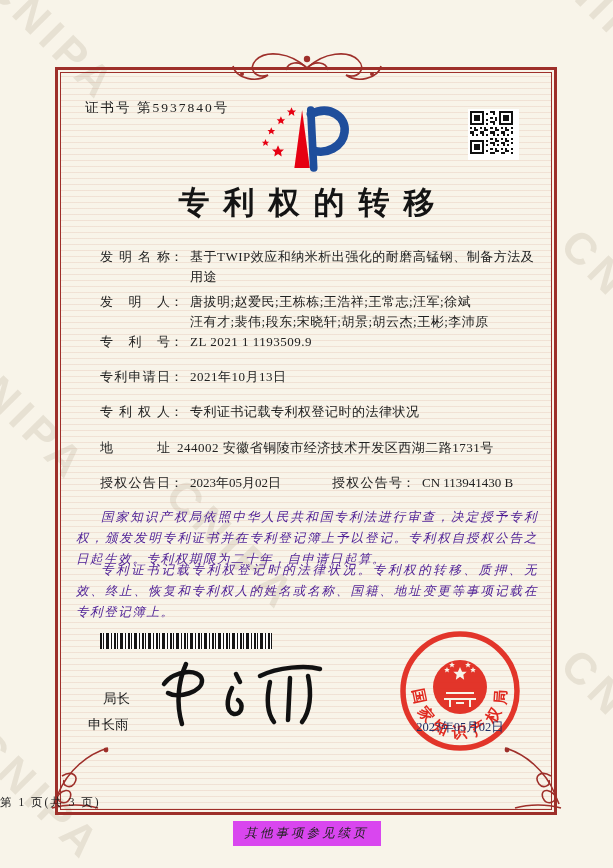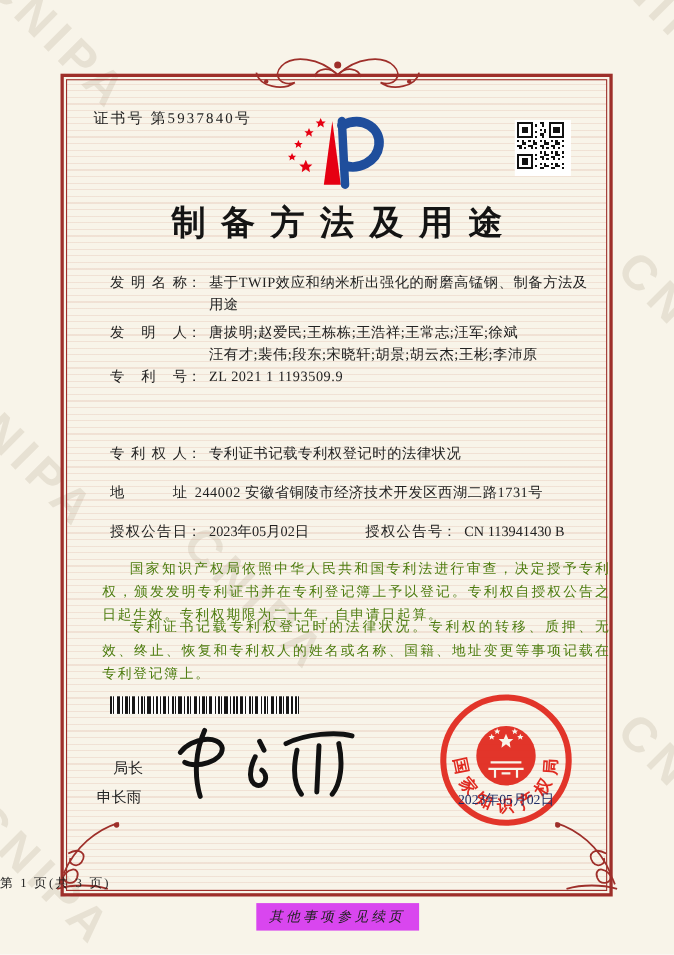--- a/index.html
+++ b/index.html
@@ -55,24 +55,24 @@
   .frow{position:absolute;left:100px;width:440px;font-size:13px;line-height:20px;}
   .f-label{
     display:inline-block;width:70px;
     text-align:justify;text-align-last:justify;text-justify:inter-character;
     vertical-align:top;
   }
   .f-colon{margin-right:7px;vertical-align:top;}
   .f-value{display:inline-block;width:345px;vertical-align:top;letter-spacing:0.5px;}
   .pair2{position:absolute;left:232px;top:0;}
   .para{
-    position:absolute;left:93px;width:462px;
+    position:absolute;left:76px;width:462px;
     font-size:12.5px;line-height:21px;
     letter-spacing:1.6px;text-indent:2em;text-align:justify;
-    color:#4d7c0f;
+    font-style:italic;color:#4c1d95;
   }
   .barcode{
     position:absolute;left:100px;top:633px;width:172px;height:16px;
     background:repeating-linear-gradient(90deg,
       #151515 0 2px,#fdfdfd 2px 3px,#151515 3px 4px,#fdfdfd 4px 6px,
       #151515 6px 9px,#fdfdfd 9px 11px,#151515 11px 12px,#fdfdfd 12px 14px);
   }
   .director-title{position:absolute;left:103px;top:690px;font-size:13.5px;font-family:"Liberation Sans","DejaVu Sans",sans-serif;}
   .director-name{position:absolute;left:88px;top:716px;font-size:13.5px;font-family:"Liberation Sans","DejaVu Sans",sans-serif;}
   .signature{position:absolute;left:148px;top:652px;z-index:5;}
@@ -238,34 +238,37 @@
             <rect x="20" y="8" width="1" height="1" fill="#111"></rect>
             <rect x="20" y="10" width="1" height="1" fill="#111"></rect>
             <rect x="20" y="13" width="1" height="1" fill="#111"></rect>
             <rect x="20" y="15" width="1" height="1" fill="#111"></rect>
             <rect x="20" y="18" width="1" height="1" fill="#111"></rect>
             <rect x="20" y="20" width="1" height="1" fill="#111"></rect>
           </g>
         </svg>
     </div>
 
-    <div class="title">制备方法及用途</div>
+    <div class="title">专利权的转移</div>
 
     <div class="frow" style="top:247px;">
       <span class="f-label">发明名称</span><span class="f-colon">：</span><span class="f-value">基于TWIP效应和纳米析出强化的耐磨高锰钢、制备方法及用途</span>
     </div>
 
     <div class="frow" style="top:292px;">
       <span class="f-label">发明人</span><span class="f-colon">：</span><span class="f-value"><span>唐拔明;赵爱民;王栋栋;王浩祥;王常志;汪军;徐斌</span><br><span>汪有才;裴伟;段东;宋晓轩;胡景;胡云杰;王彬;李沛原</span></span>
     </div>
 
     <div class="frow" style="top:332px;">
       <span class="f-label">专利号</span><span class="f-colon">：</span><span class="f-value">ZL 2021 1 1193509.9</span>
     </div>
 
+    <div class="frow" style="top:367px;">
+      <span class="f-label">专利申请日</span><span class="f-colon">：</span><span class="f-value">2021年10月13日</span>
+    </div>
 
     <div class="frow" style="top:402px;">
       <span class="f-label">专利权人</span><span class="f-colon">：</span><span class="f-value">专利证书记载专利权登记时的法律状况</span>
     </div>
 
     <div class="frow" style="top:438px;">
       <span class="f-label">地址</span><span class="f-colon"></span><span class="f-value">244002 安徽省铜陵市经济技术开发区西湖二路1731号</span>
     </div>
 
     <div class="frow" style="top:473px;">

